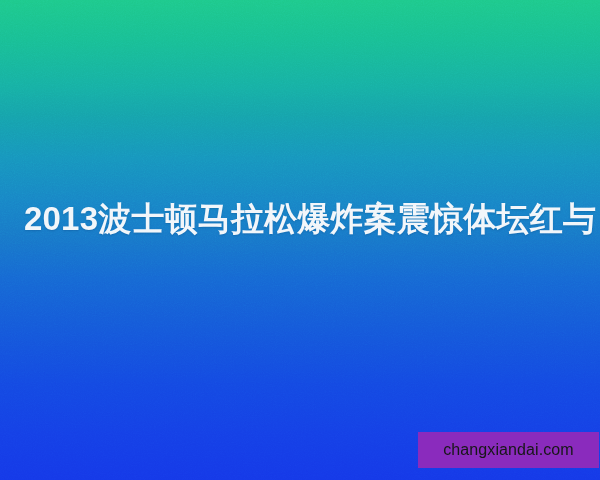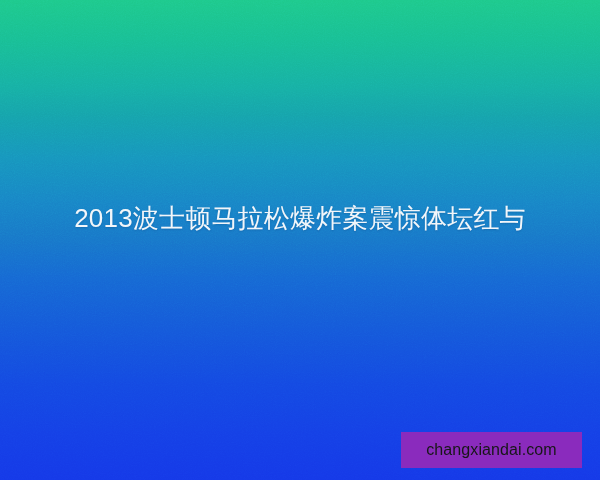--- a/index.html
+++ b/index.html
@@ -46,37 +46,37 @@
   }
 
   
   #title-block {
     position: absolute;
     left: 0;
     right: 0;
     top: 198px;
     text-align: center;
     color: #f2f6fa;
-    font-size: 26px;
+    font-size: 33px;
     line-height: 41px;
     letter-spacing: 0.2px;
-    font-weight: 400;
+    font-weight: 700;
     padding: 0 24px;
     box-sizing: border-box;
     text-shadow: 0 1px 2px rgba(0, 30, 70, 0.18);
   }
   #title-line-1, #title-line-2 {
     display: block;
     white-space: nowrap;
   }
 
   
   #watermark-box {
     position: absolute;
-    left: 401px;
+    left: 418px;
     top: 432px;
     width: 181px;
     height: 36px;
     background: #8a2bbd;
     display: flex;
     align-items: center;
     justify-content: center;
   }
   #watermark-text {
     color: #171717;

